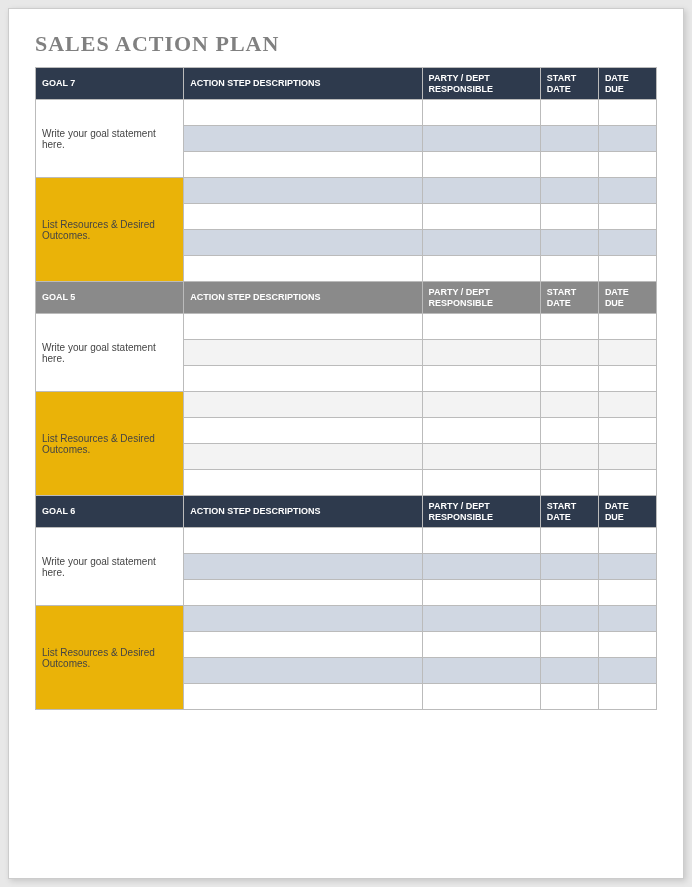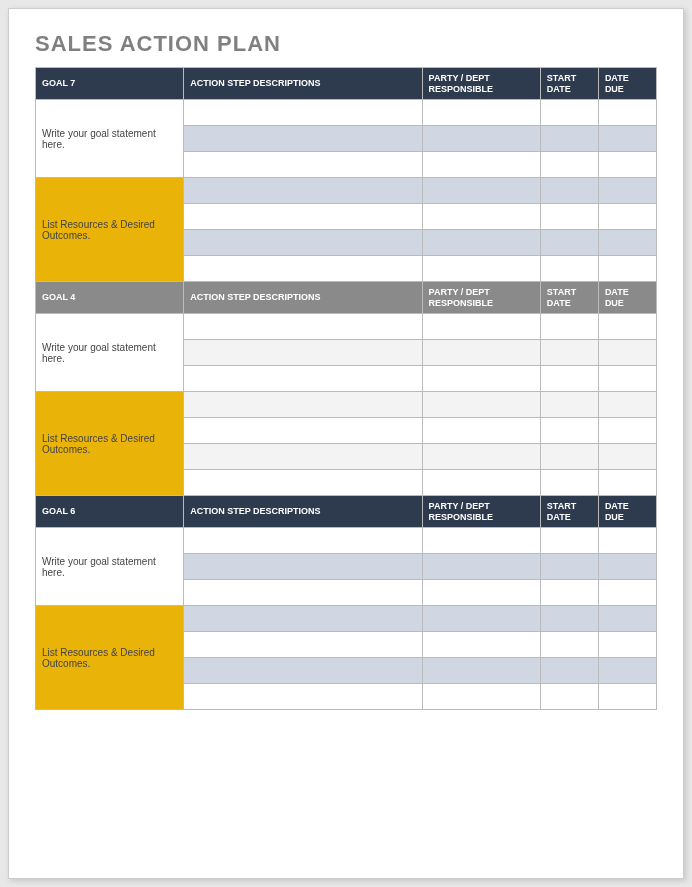--- a/index.html
+++ b/index.html
@@ -14,21 +14,21 @@
   .page {
     width: 676px;
     height: 871px;
     margin: 0 auto;
     background: #fff;
     border: 1px solid #ccc;
     box-shadow: 2px 2px 6px rgba(0,0,0,0.15);
     padding: 22px 26px;
   }
   .title {
-    font-family: Liberation Sans, sans-serif;
+    font-family: Liberation Serif, serif;
     font-size: 22px;
     font-weight: 900;
     letter-spacing: 1px;
     color: #808080;
     margin: 0 0 10px 0;
   }
   table.plan {
     width: 100%;
     border-collapse: collapse;
     table-layout: fixed;
@@ -132,21 +132,21 @@
         <td class="datacell"></td>
       </tr>
       <tr class="row-white">
         <td class="datacell"></td>
         <td class="datacell"></td>
         <td class="datacell"></td>
         <td class="datacell"></td>
       </tr>
 
       <tr class="hdr grey">
-        <th>GOAL 4</th>
+        <th>GOAL 5</th>
         <th>ACTION STEP DESCRIPTIONS</th>
         <th>PARTY / DEPT RESPONSIBLE</th>
         <th>START DATE</th>
         <th>DATE DUE</th>
       </tr>
       <tr class="row-white">
         <td rowspan="3" class="sidecell side-white">Write your goal statement here.</td>
         <td class="datacell"></td>
         <td class="datacell"></td>
         <td class="datacell"></td>

